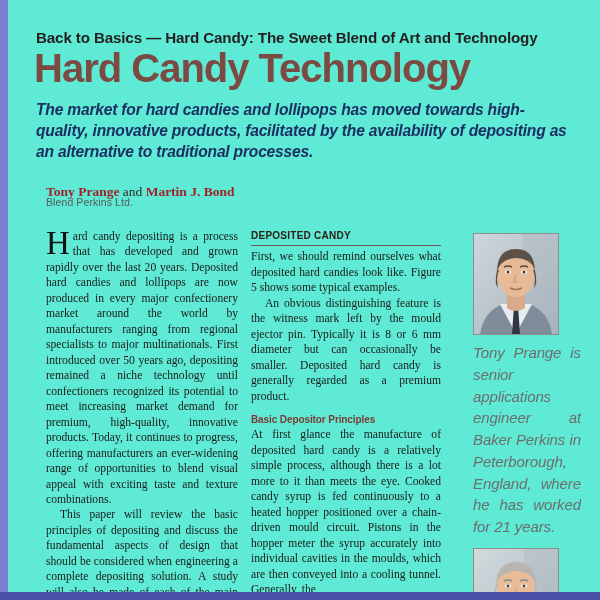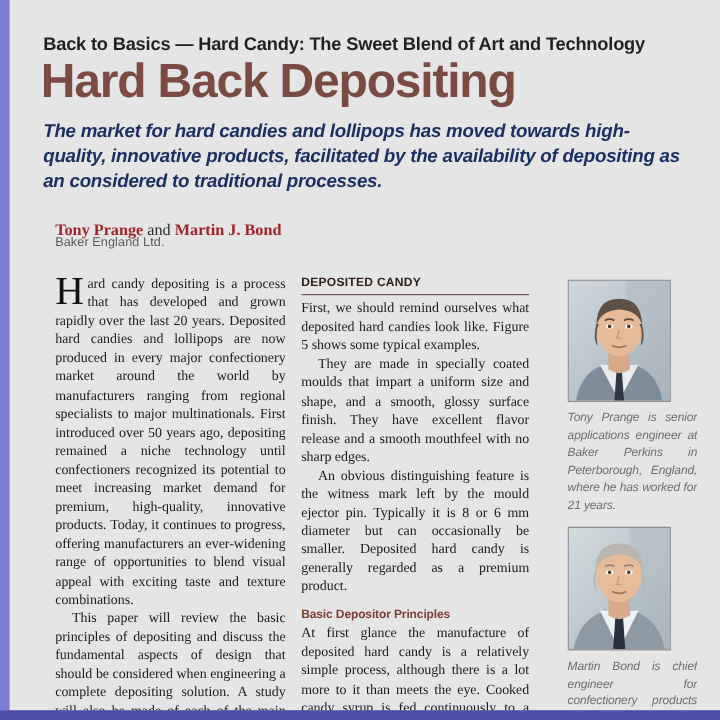--- a/index.html
+++ b/index.html
@@ -22,21 +22,21 @@
     height: 600px;
     background: #6f74c8;
     box-sizing: border-box;
   }
   #page-inner {
     position: absolute;
     left: 8px;
     top: 0px;
     width: 592px;
     height: 592px;
-    background: #e5e5e5;
+    background: #5eead4;
     box-sizing: border-box;
     overflow: hidden;
     padding-left: 34px;
   }
   #bottom-rule {
     position: absolute;
     left: 0;
     top: 592px;
     width: 600px;
     height: 8px;
@@ -181,56 +181,55 @@
     background: #c8cdd2;
     position: relative;
     overflow: hidden;
     margin-bottom: 7px;
   }
   .photo.p2 { height: 101px; }
   .photo svg { display: block; width: 100%; height: 100%; }
   .bio-caption {
     font-family: "Liberation Sans", sans-serif;
     font-style: italic;
-    font-size: 10px;
+    font-size: 15px;
     line-height: 1.45;
     color: #6d6d6d;
     letter-spacing: -0.1px;
   }
 </style>
 </head>
 <body>
 
 <div id="page">
 
   <div id="left-rule"></div>
 
   <div id="page-inner">
 
     <div class="kicker">Back to Basics — Hard Candy: The Sweet Blend of Art and Technology</div>
 
-    <div class="headline">Hard Back Depositing</div>
-
-    <div class="standfirst">The market for hard candies and lollipops has moved towards high-quality, innovative products, facilitated by the availability of depositing as an considered to traditional processes.</div>
+    <div class="headline">Hard Candy Technology</div>
+
+    <div class="standfirst">The market for hard candies and lollipops has moved towards high-quality, innovative products, facilitated by the availability of depositing as an alternative to traditional processes.</div>
 
     <div class="byline">
       <span class="nm">Tony Prange</span><span> and </span><span class="nm">Martin J. Bond</span>
     </div>
 
-    <div class="affiliation">Baker England Ltd.</div>
+    <div class="affiliation">Blend Perkins Ltd.</div>
 
     <div class="col" id="col1">
       <p class="first dropcap-para"><span class="dropcap">H</span><span>ard candy depositing is a process that has developed and grown rapidly over the last 20 years. Deposited hard candies and lollipops are now produced in every major confectionery market around the world by manufacturers ranging from regional specialists to major multinationals. First introduced over 50 years ago, depositing remained a niche technology until confectioners recognized its potential to meet increasing market demand for premium, high-quality, innovative products. Today, it continues to progress, offering manufacturers an ever-widening range of opportunities to blend visual appeal with exciting taste and texture combinations.</span></p>
       <p>This paper will review the basic principles of depositing and discuss the fundamental aspects of design that should be considered when engineering a complete depositing solution. A study will also be made of each of the main candy types frequently produced today — solid, striped, centerfilled, layered and lollipops — with</p>
     </div>
 
     <div class="col" id="col2">
       <span class="subhead-caps">DEPOSITED CANDY</span>
       <p class="first">First, we should remind ourselves what deposited hard candies look like. Figure 5 shows some typical examples.</p>
-      <p>They are made in specially coated moulds that impart a uniform size and shape, and a smooth, glossy surface finish. They have excellent flavor release and a smooth mouthfeel with no sharp edges.</p>
       <p>An obvious distinguishing feature is the witness mark left by the mould ejector pin. Typically it is 8 or 6 mm diameter but can occasionally be smaller. Deposited hard candy is generally regarded as a premium product.</p>
       <span class="subhead-red">Basic Depositor Principles</span>
       <p class="first">At first glance the manufacture of deposited hard candy is a relatively simple process, although there is a lot more to it than meets the eye. Cooked candy syrup is fed continuously to a heated hopper positioned over a chain-driven mould circuit. Pistons in the hopper meter the syrup accurately into individual cavities in the moulds, which are then conveyed into a cooling tunnel. Generally, the</p>
     </div>
 
     <div class="col" id="col3">
 
       <div class="bio">
         <div class="photo">
           <svg viewBox="0 0 84 100" preserveAspectRatio="none" aria-hidden="true">

